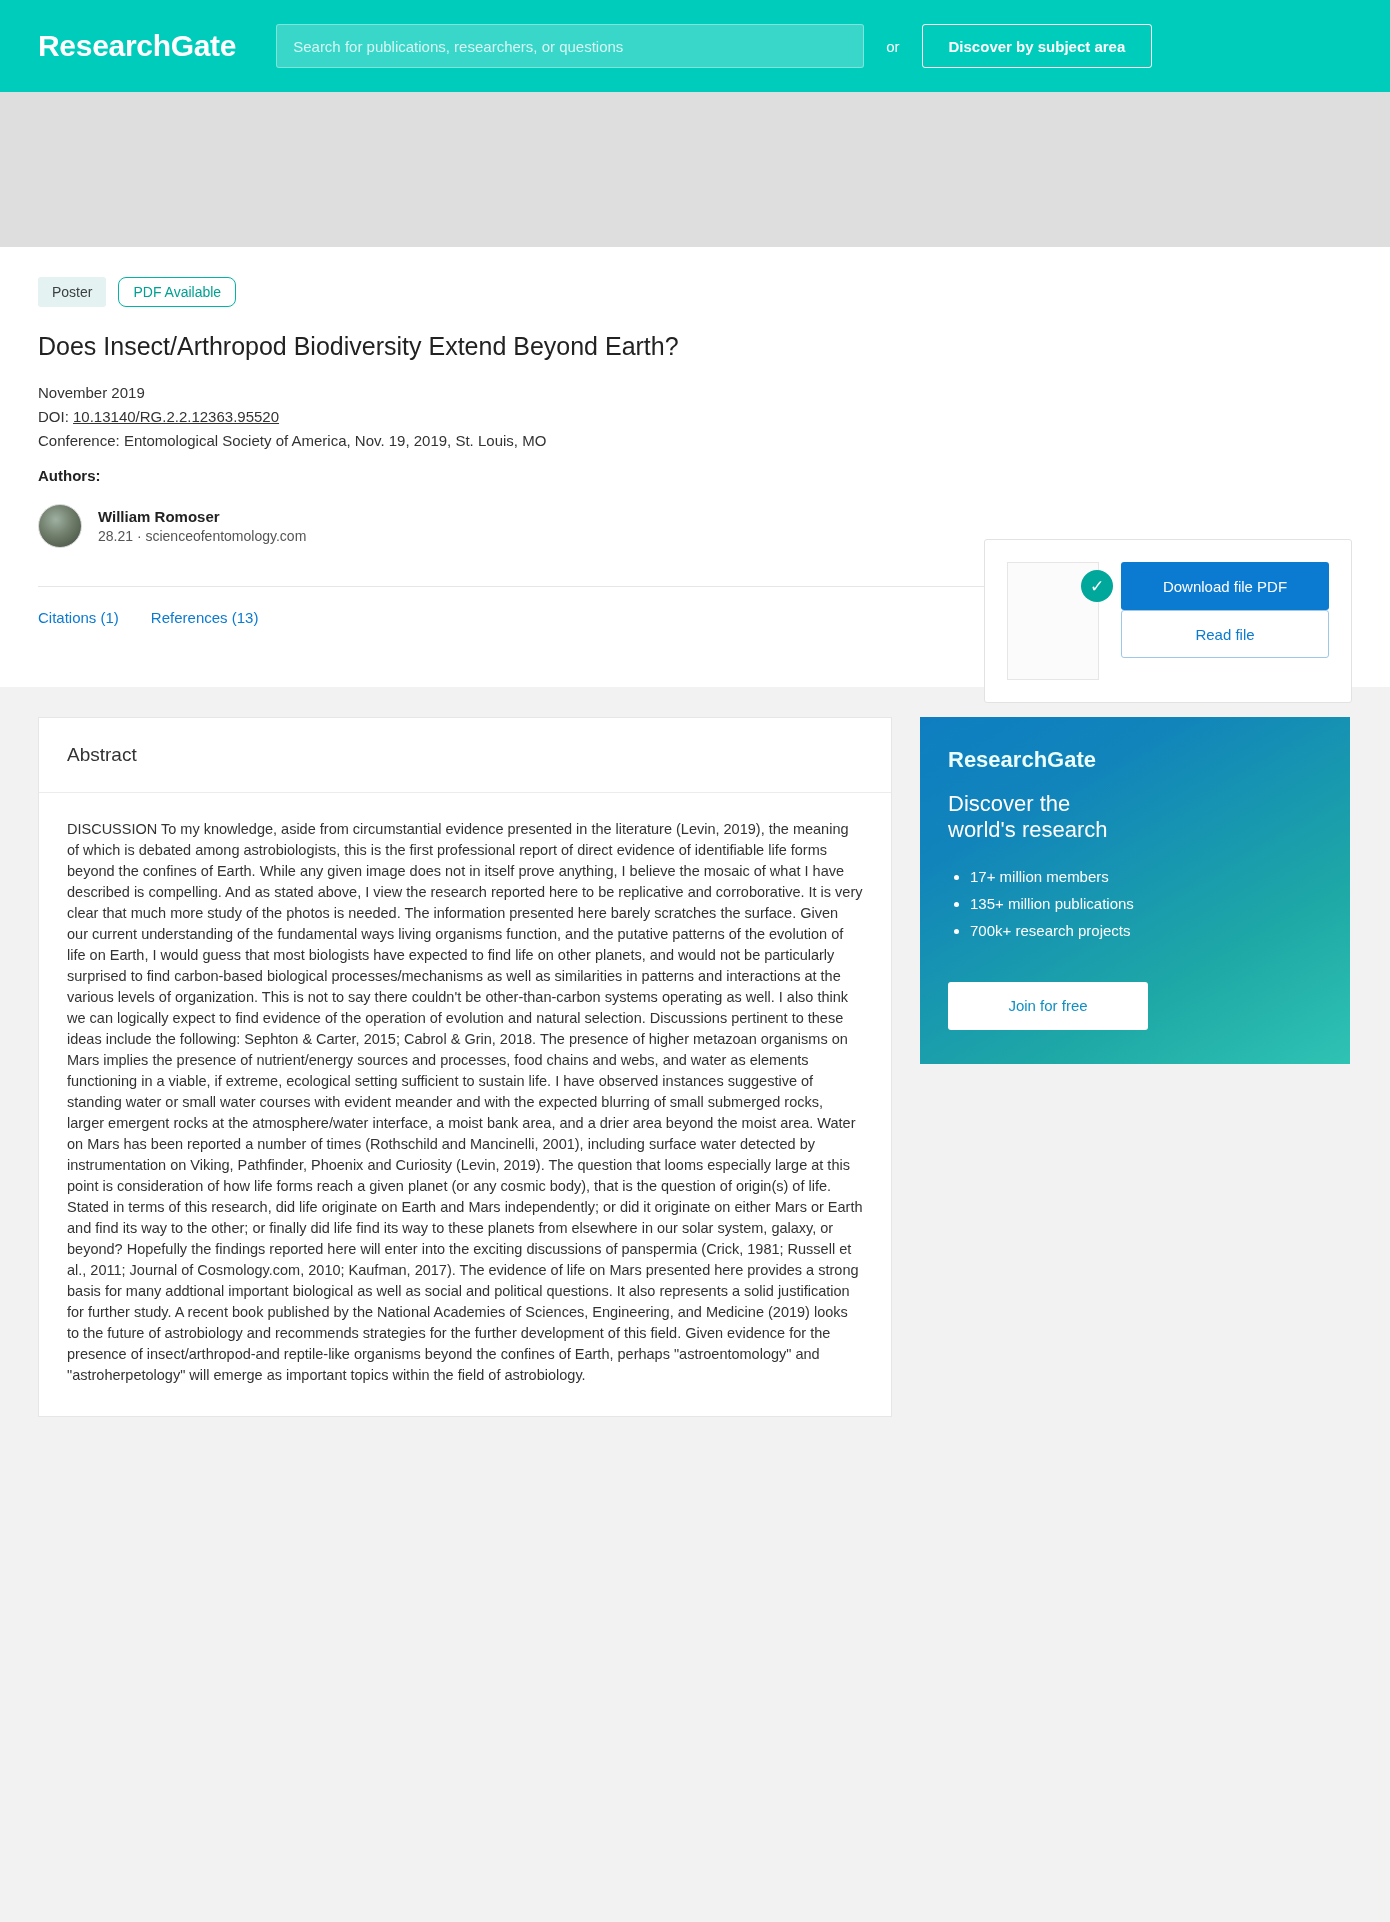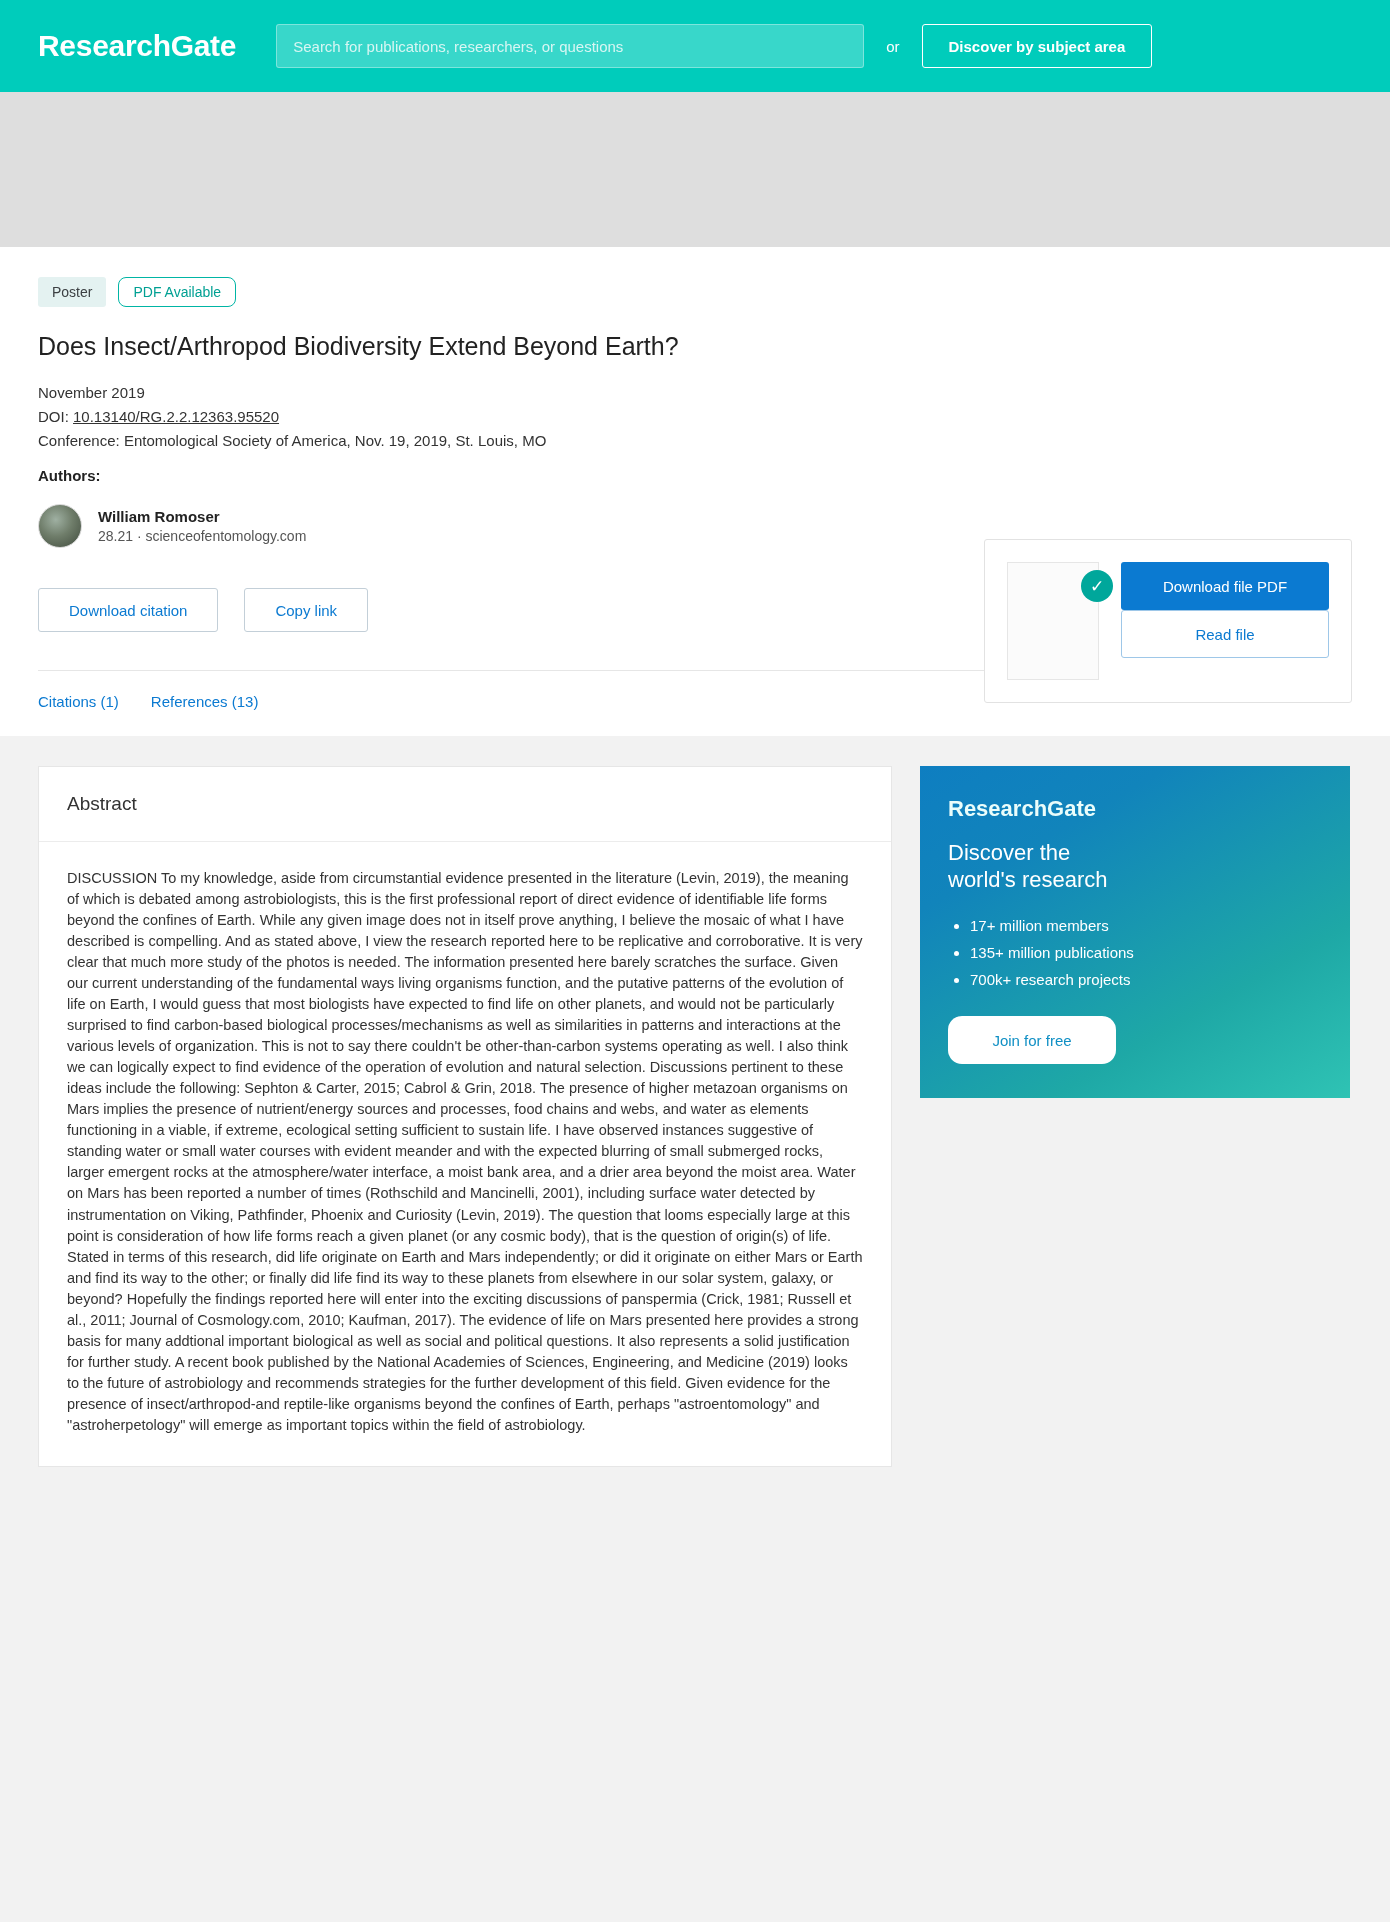--- a/index.html
+++ b/index.html
@@ -263,26 +263,27 @@
     font-weight: normal;
     line-height: 1.2;
     margin-bottom: 24px;
   }
   .promo-list { margin: 0 0 28px 0; padding-left: 22px; }
   .promo-list li { font-size: 15px; margin-bottom: 10px; }
   .join-btn {
     background: #ffffff;
     color: #0f8fc4;
     border: 0;
-    border-radius: 14px;
+    border-radius: 3px;
     height: 48px;
-    width: 168px;
-    font-size: 15px;
-    cursor: pointer;
-    font-family: "Liberation Sans", sans-serif;
+    width: 200px;
+    font-size: 15px;
+    cursor: pointer;
+    font-family: "Liberation Sans", sans-serif;
+    margin-top: 15px;
   }
 </style>
 </head>
 <body>
 
 <div class="topbar">
   <div class="logo">ResearchGate</div>
   <div class="search-box">
     <input type="text" placeholder="Search for publications, researchers, or questions" style="">
   </div>
@@ -310,24 +311,20 @@
   <div class="authors-label">Authors:</div>
 
   <div class="author-row">
     <div class="avatar"></div>
     <div>
       <div class="author-name">William Romoser</div>
       <div class="author-sub">28.21 · scienceofentomology.com</div>
     </div>
   </div>
 
-  <div class="action-row">
-    <button class="outline-btn">Download citation</button>
-    <button class="outline-btn">Copy link</button>
-  </div>
 
   <div class="divider"></div>
 
   <div class="tabs">
     <div class="tab">Citations (1)</div>
     <div class="tab">References (13)</div>
   </div>
 
   <div class="dl-panel">
     <div class="thumb-wrap">

